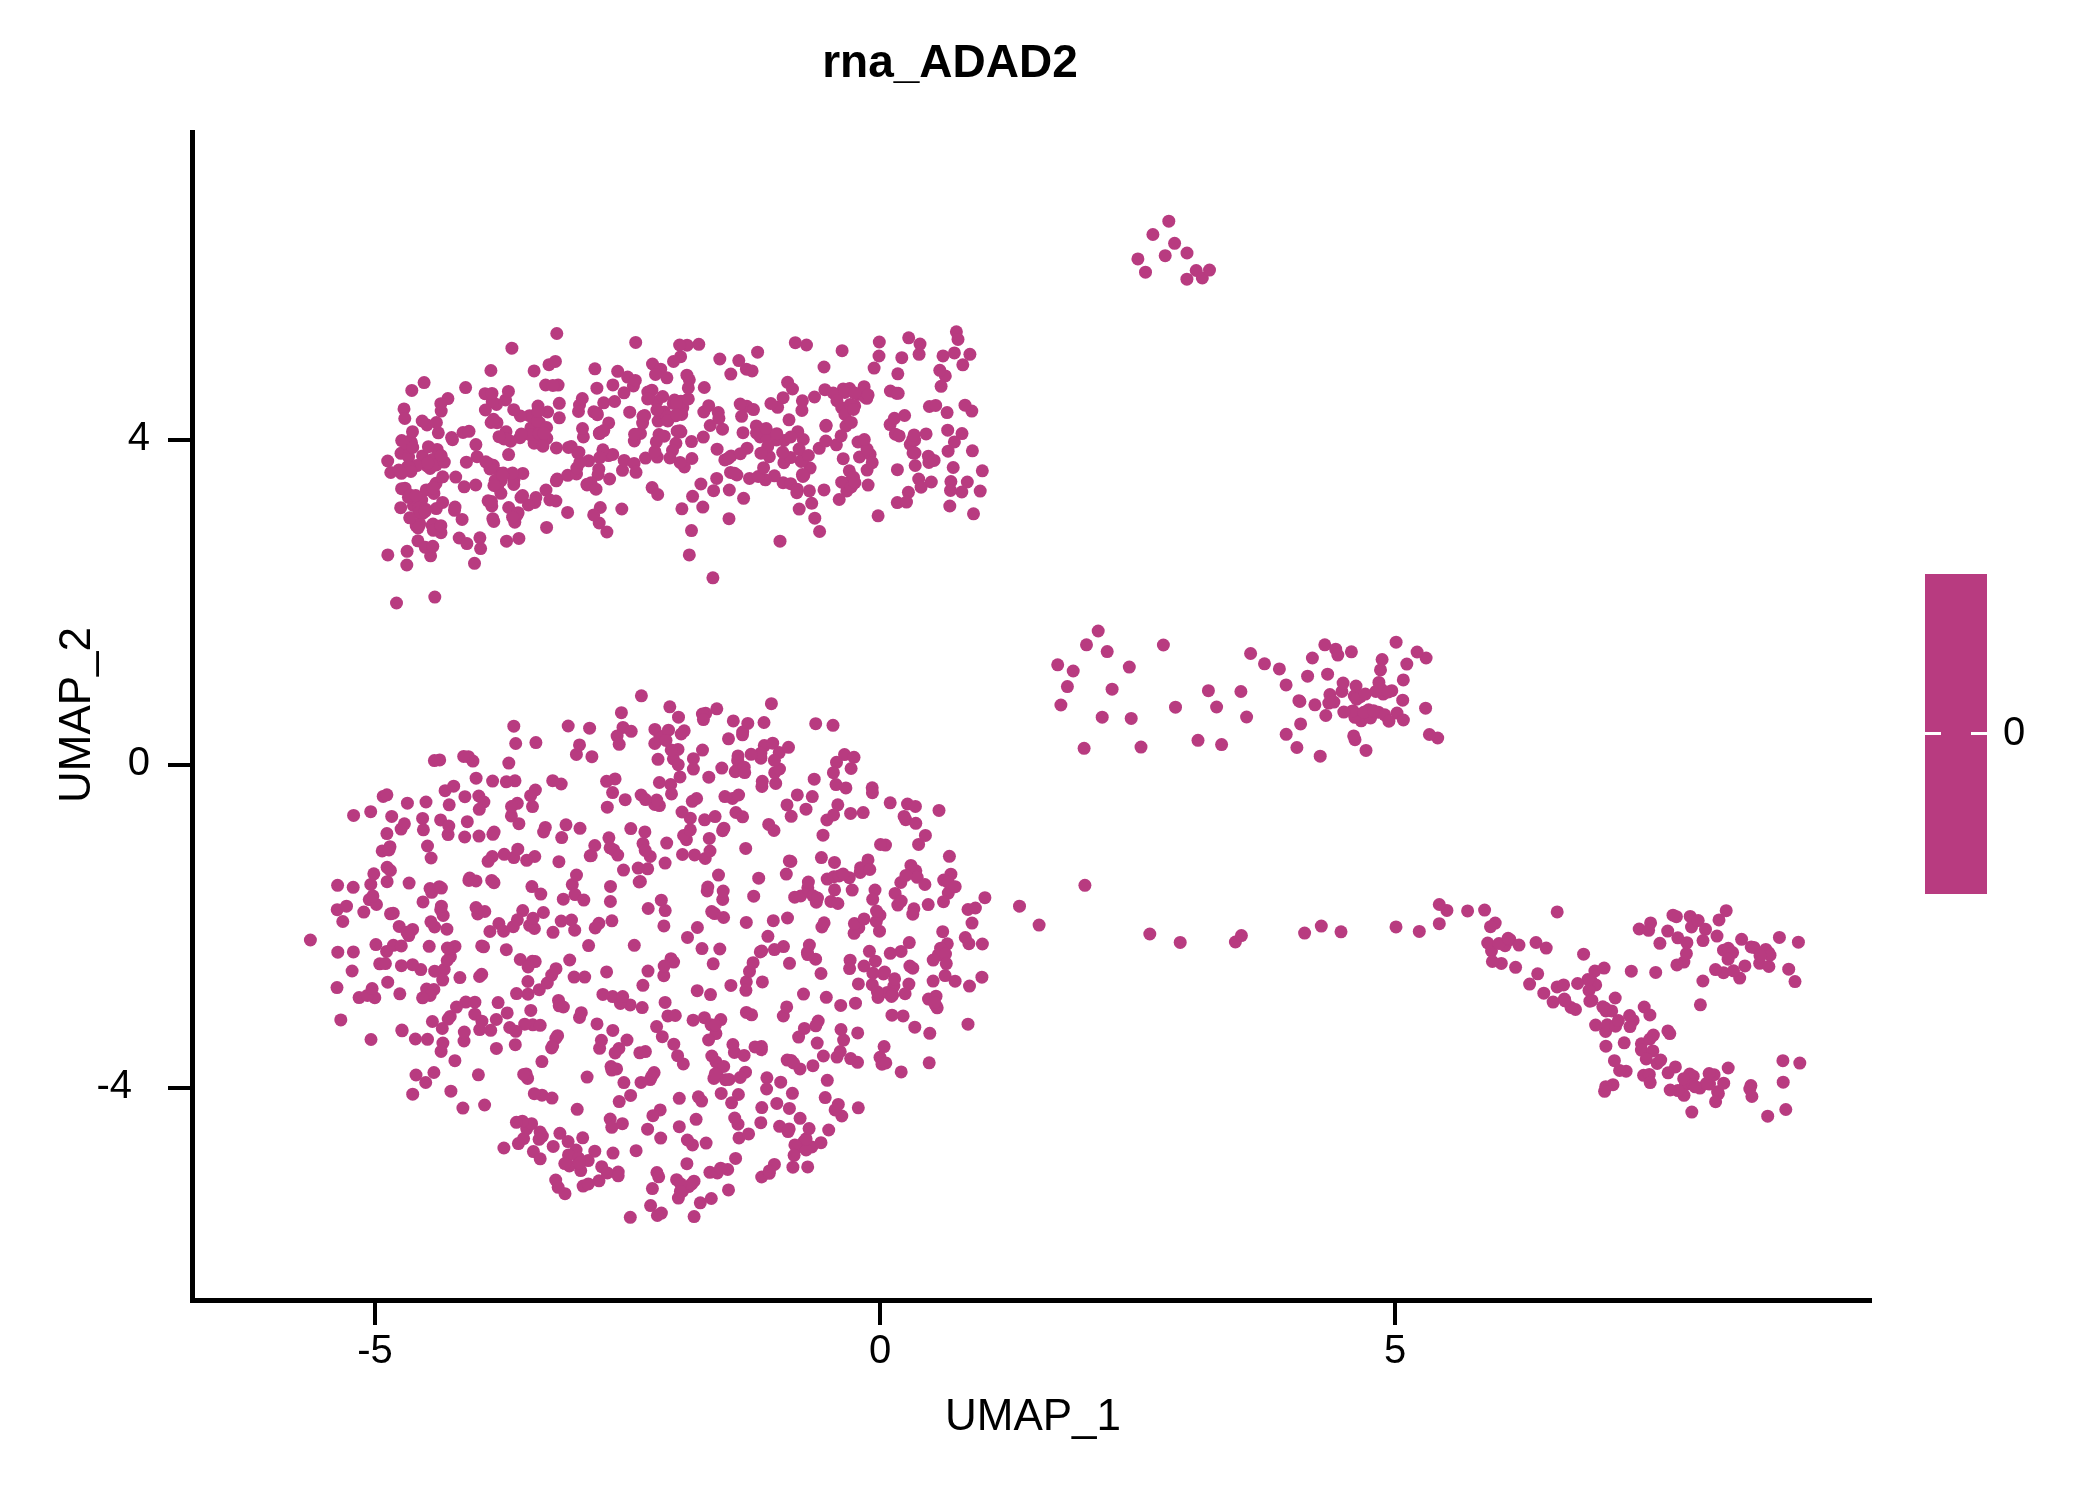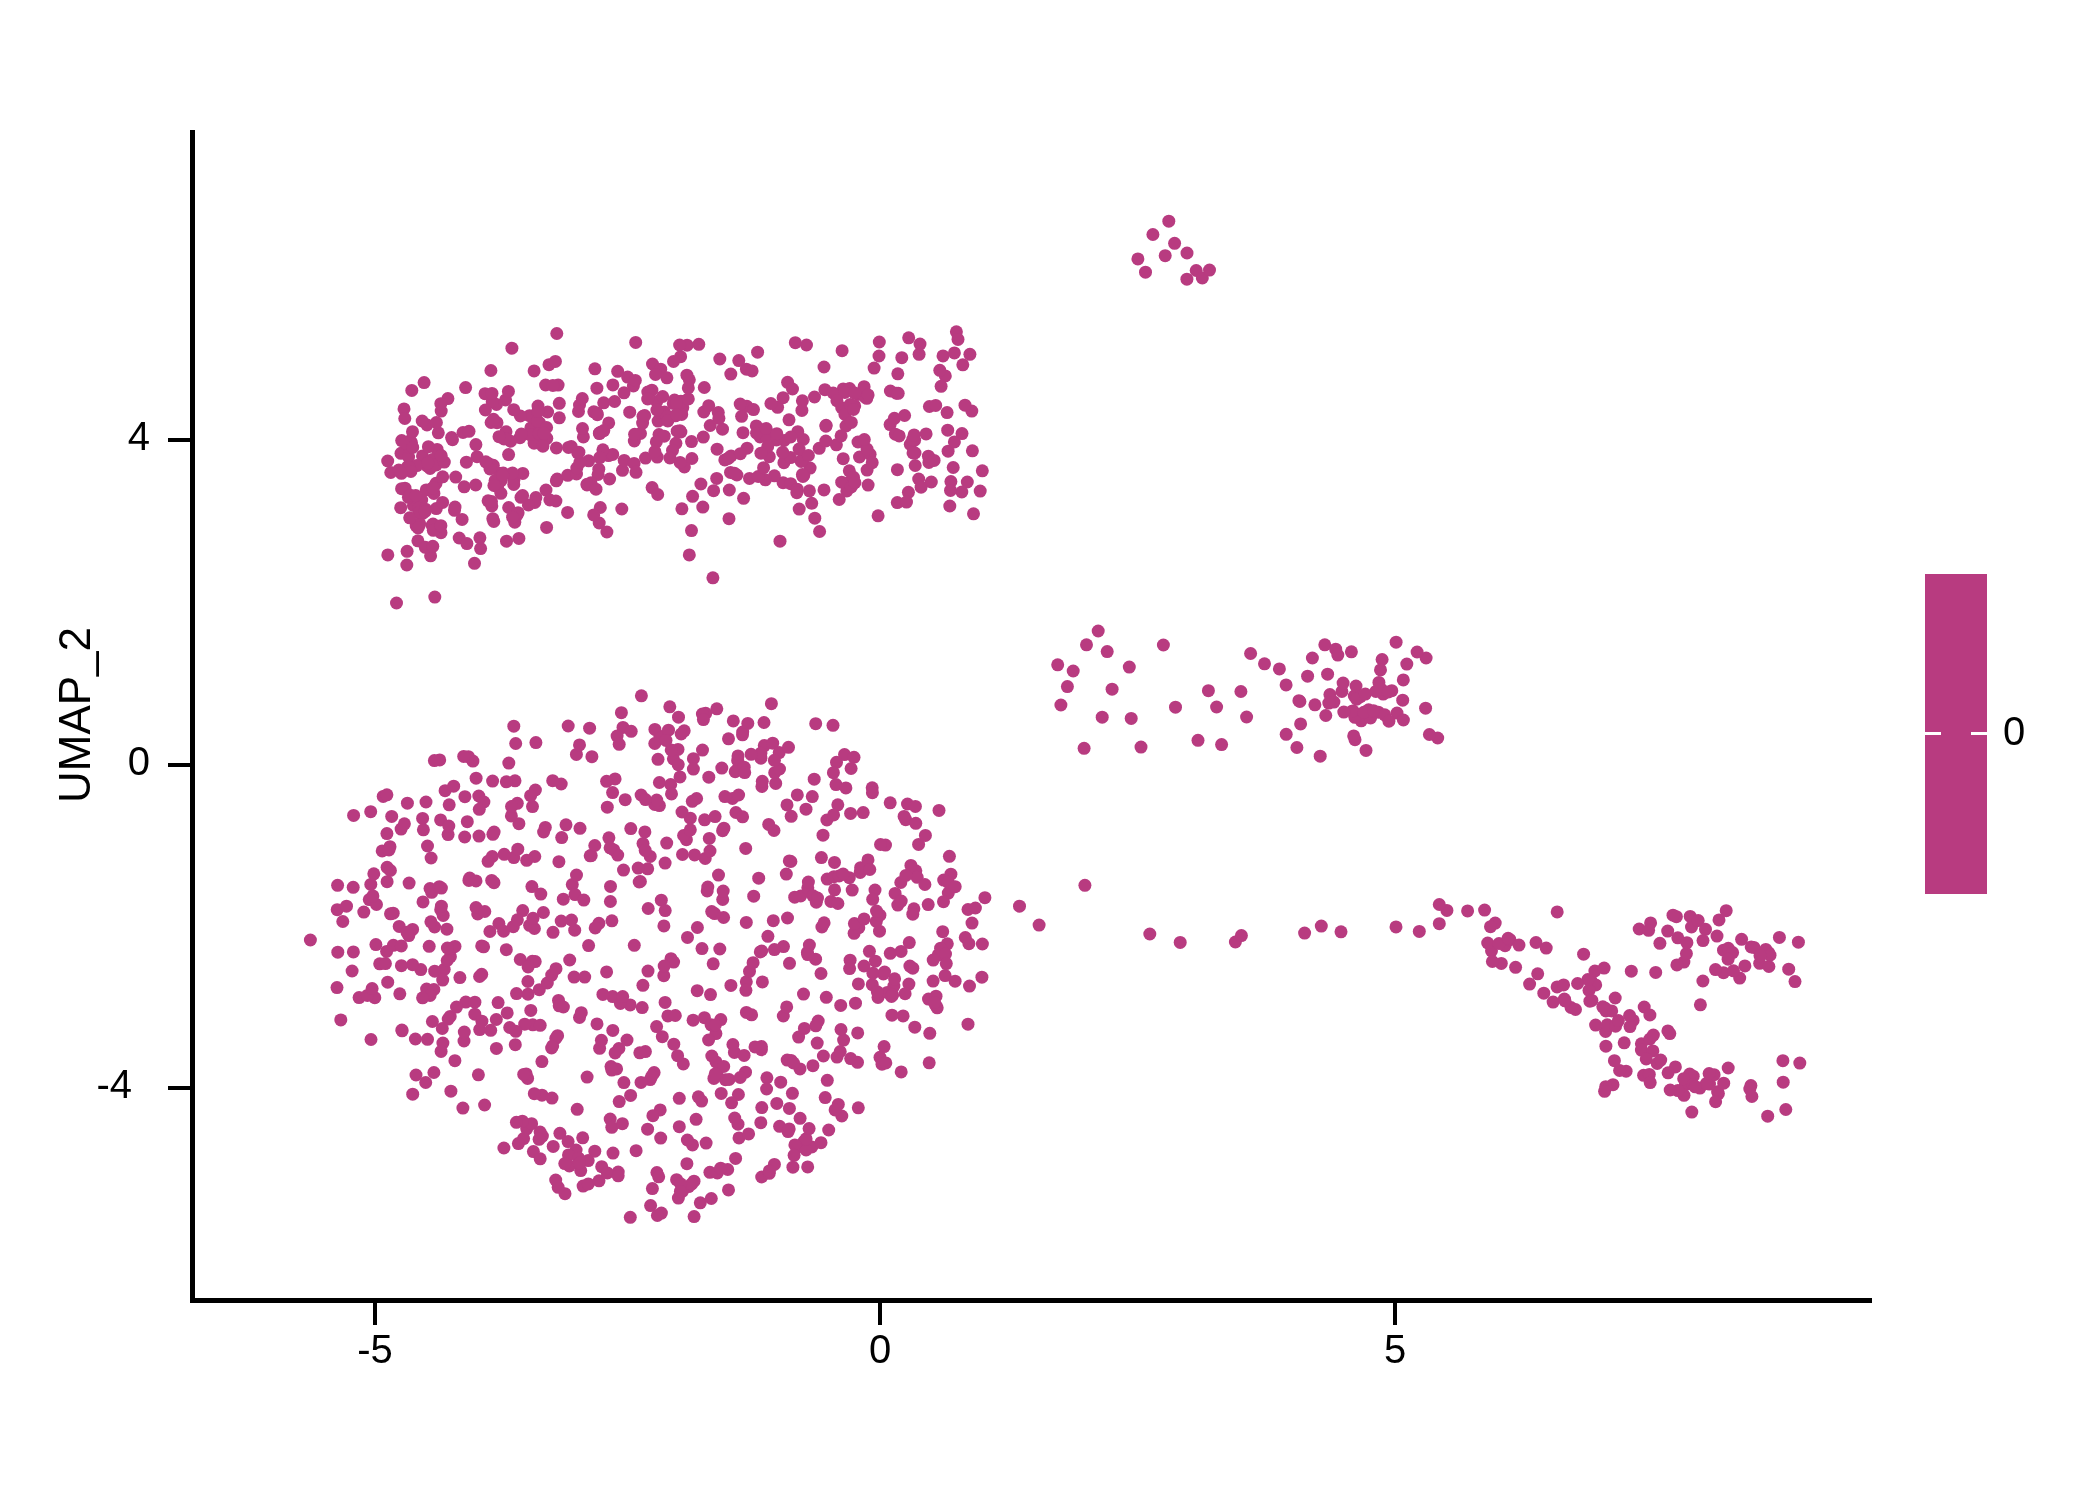--- a/index.html
+++ b/index.html
@@ -127,20 +127,21 @@
     top: 135px;
     font-size: 40px;
     color: #000000;
   }
 </style>
 </head>
 <body>
 
 <div id="root">
 
+  <div id="plot-title">rna_ADAD2</div>
 
   <div id="axis-y-line"></div>
   <div id="axis-x-line"></div>
 
   <div class="ytick-mark" style="left:168px; top:438px;"></div>
   <div class="ytick-label" style="left:30px; top:414px;">4</div>
 
   <div class="ytick-mark" style="left:168px; top:763px;"></div>
   <div class="ytick-label" style="left:30px; top:739px;">0</div>
 
@@ -149,20 +150,21 @@
 
   <div class="xtick-mark" style="left:373px; top:1303px;"></div>
   <div class="xtick-label" style="left:315px; top:1327px;">-5</div>
 
   <div class="xtick-mark" style="left:878px; top:1303px;"></div>
   <div class="xtick-label" style="left:820px; top:1327px;">0</div>
 
   <div class="xtick-mark" style="left:1393px; top:1303px;"></div>
   <div class="xtick-label" style="left:1335px; top:1327px;">5</div>
 
+  <div id="xlab">UMAP_1</div>
   <div id="ylab">UMAP_2</div>
 
   <svg id="scatter" viewBox="0 0 1678 1170" width="1678" height="1170">
       <circle cx="509.8" cy="282.0" r="6.5" fill="#B83B80"></circle>
       <circle cx="664.0" cy="312.0" r="6.5" fill="#B83B80"></circle>
       <circle cx="755.8" cy="376.0" r="6.5" fill="#B83B80"></circle>
       <circle cx="735.4" cy="276.5" r="6.5" fill="#B83B80"></circle>
       <circle cx="465.0" cy="304.5" r="6.5" fill="#B83B80"></circle>
       <circle cx="524.3" cy="282.6" r="6.5" fill="#B83B80"></circle>
       <circle cx="751.3" cy="245.9" r="6.5" fill="#B83B80"></circle>

